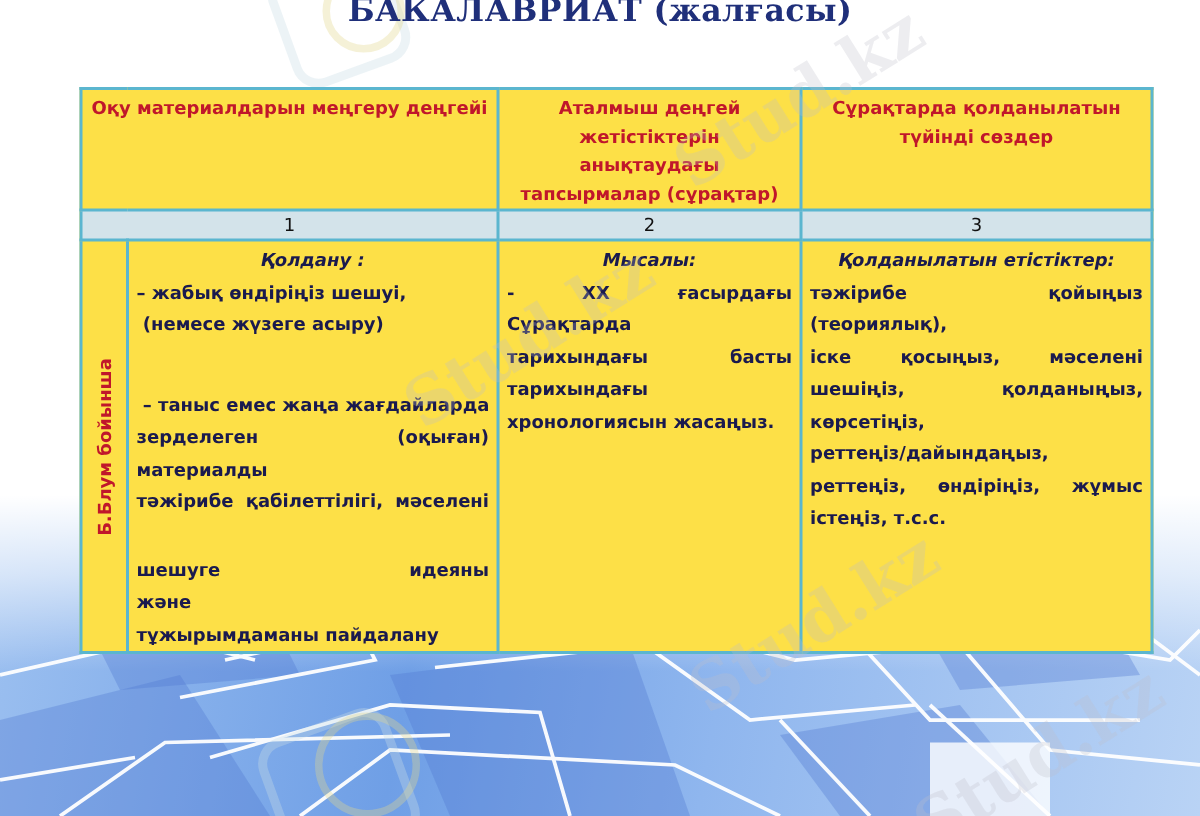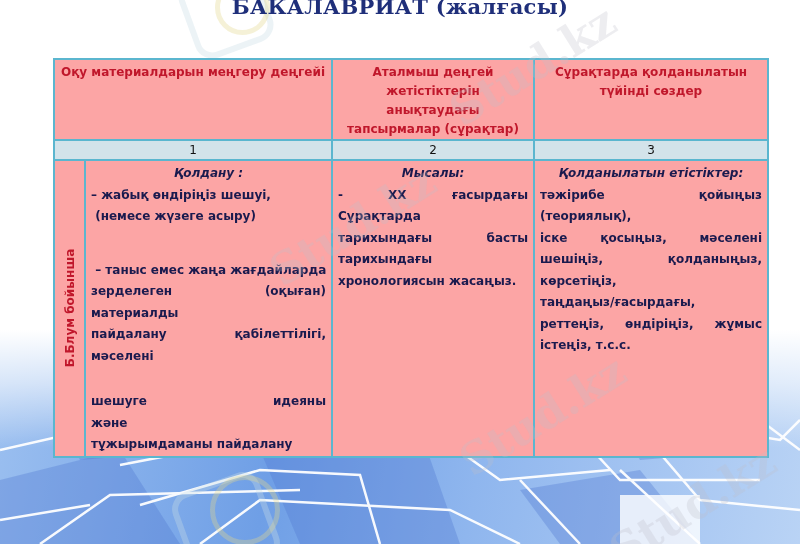--- a/index.html
+++ b/index.html
@@ -29,21 +29,21 @@
   .logo-mark {
     position: absolute; border: 6px solid rgba(200,220,230,0.35); border-radius: 18px;
     transform: rotate(-20deg); pointer-events: none;
   }
   .logo-ring {
     position: absolute; border-radius: 50%; border: 5px solid rgba(225,215,140,0.35); pointer-events:none;
   }
   table.main {
     position: absolute; left: 53px; top: 58px; width: 714px;
     border-collapse: collapse; table-layout: fixed;
-    background: #fca5a5;
+    background: #fde047;
   }
   table.main td {
     border: 2px solid #5bb6cf; vertical-align: top; padding: 0;
   }
   .hdr td {
     height: 61px; text-align: center;
     color: #c0172b; font-weight: bold; font-size: 12px; line-height: 19px;
     padding-top: 3px !important;
   }
   .num td {
@@ -130,42 +130,42 @@
     <td class="vert">
       <span>Б.Блум бойынша</span>
     </td>
     <td>
       <div class="cell-text">
         <span class="it">Қолдану :</span>
         <span class="line">– жабық өндіріңіз шешуі,</span>
         <span class="line" style="white-space:pre;"> (немесе жүзеге асыру)</span>
         <span class="line just" style="white-space:pre;margin-top:32px;"> – таныс емес жаңа жағдайларда</span>
         <span class="line just">зерделеген (оқыған) материалды</span>
-        <span class="line just">пайдалану қабілеттілігі, мәселені</span>
+        <span class="line just">тәжірибе қабілеттілігі, мәселені</span>
         <span class="line just" style="word-spacing:50px;margin-top:24px;">шешуге идеяны және</span>
         <span class="line">тұжырымдаманы пайдалану</span>
       </div>
     </td>
     <td>
       <div class="cell-text">
         <span class="it">Мысалы:</span>
         <span class="line just">- XX ғасырдағы Сұрақтарда</span>
         <span class="line just">тарихындағы басты</span>
         <span class="line">тарихындағы</span>
         <span class="line">хронологиясын жасаңыз.</span>
       </div>
     </td>
     <td>
       <div class="cell-text">
         <span class="it">Қолданылатын етістіктер:</span>
         <span class="line just">тәжірибе қойыңыз (теориялық),</span>
         <span class="line just">іске қосыңыз, мәселені</span>
         <span class="line just">шешіңіз, қолданыңыз,</span>
         <span class="line">көрсетіңіз,</span>
-        <span class="line">таңдаңыз/ғасырдағы,</span>
+        <span class="line">реттеңіз/дайындаңыз,</span>
         <span class="line just">реттеңіз, өндіріңіз, жұмыс</span>
         <span class="line">істеңіз, т.с.с.</span>
       </div>
     </td>
   </tr>
 </tbody>
   </table>
 
 <div class="watermark" style="left:440px; top:40px;">Stud.kz</div>
 <div class="watermark" style="left:260px; top:200px;">Stud.kz</div>

